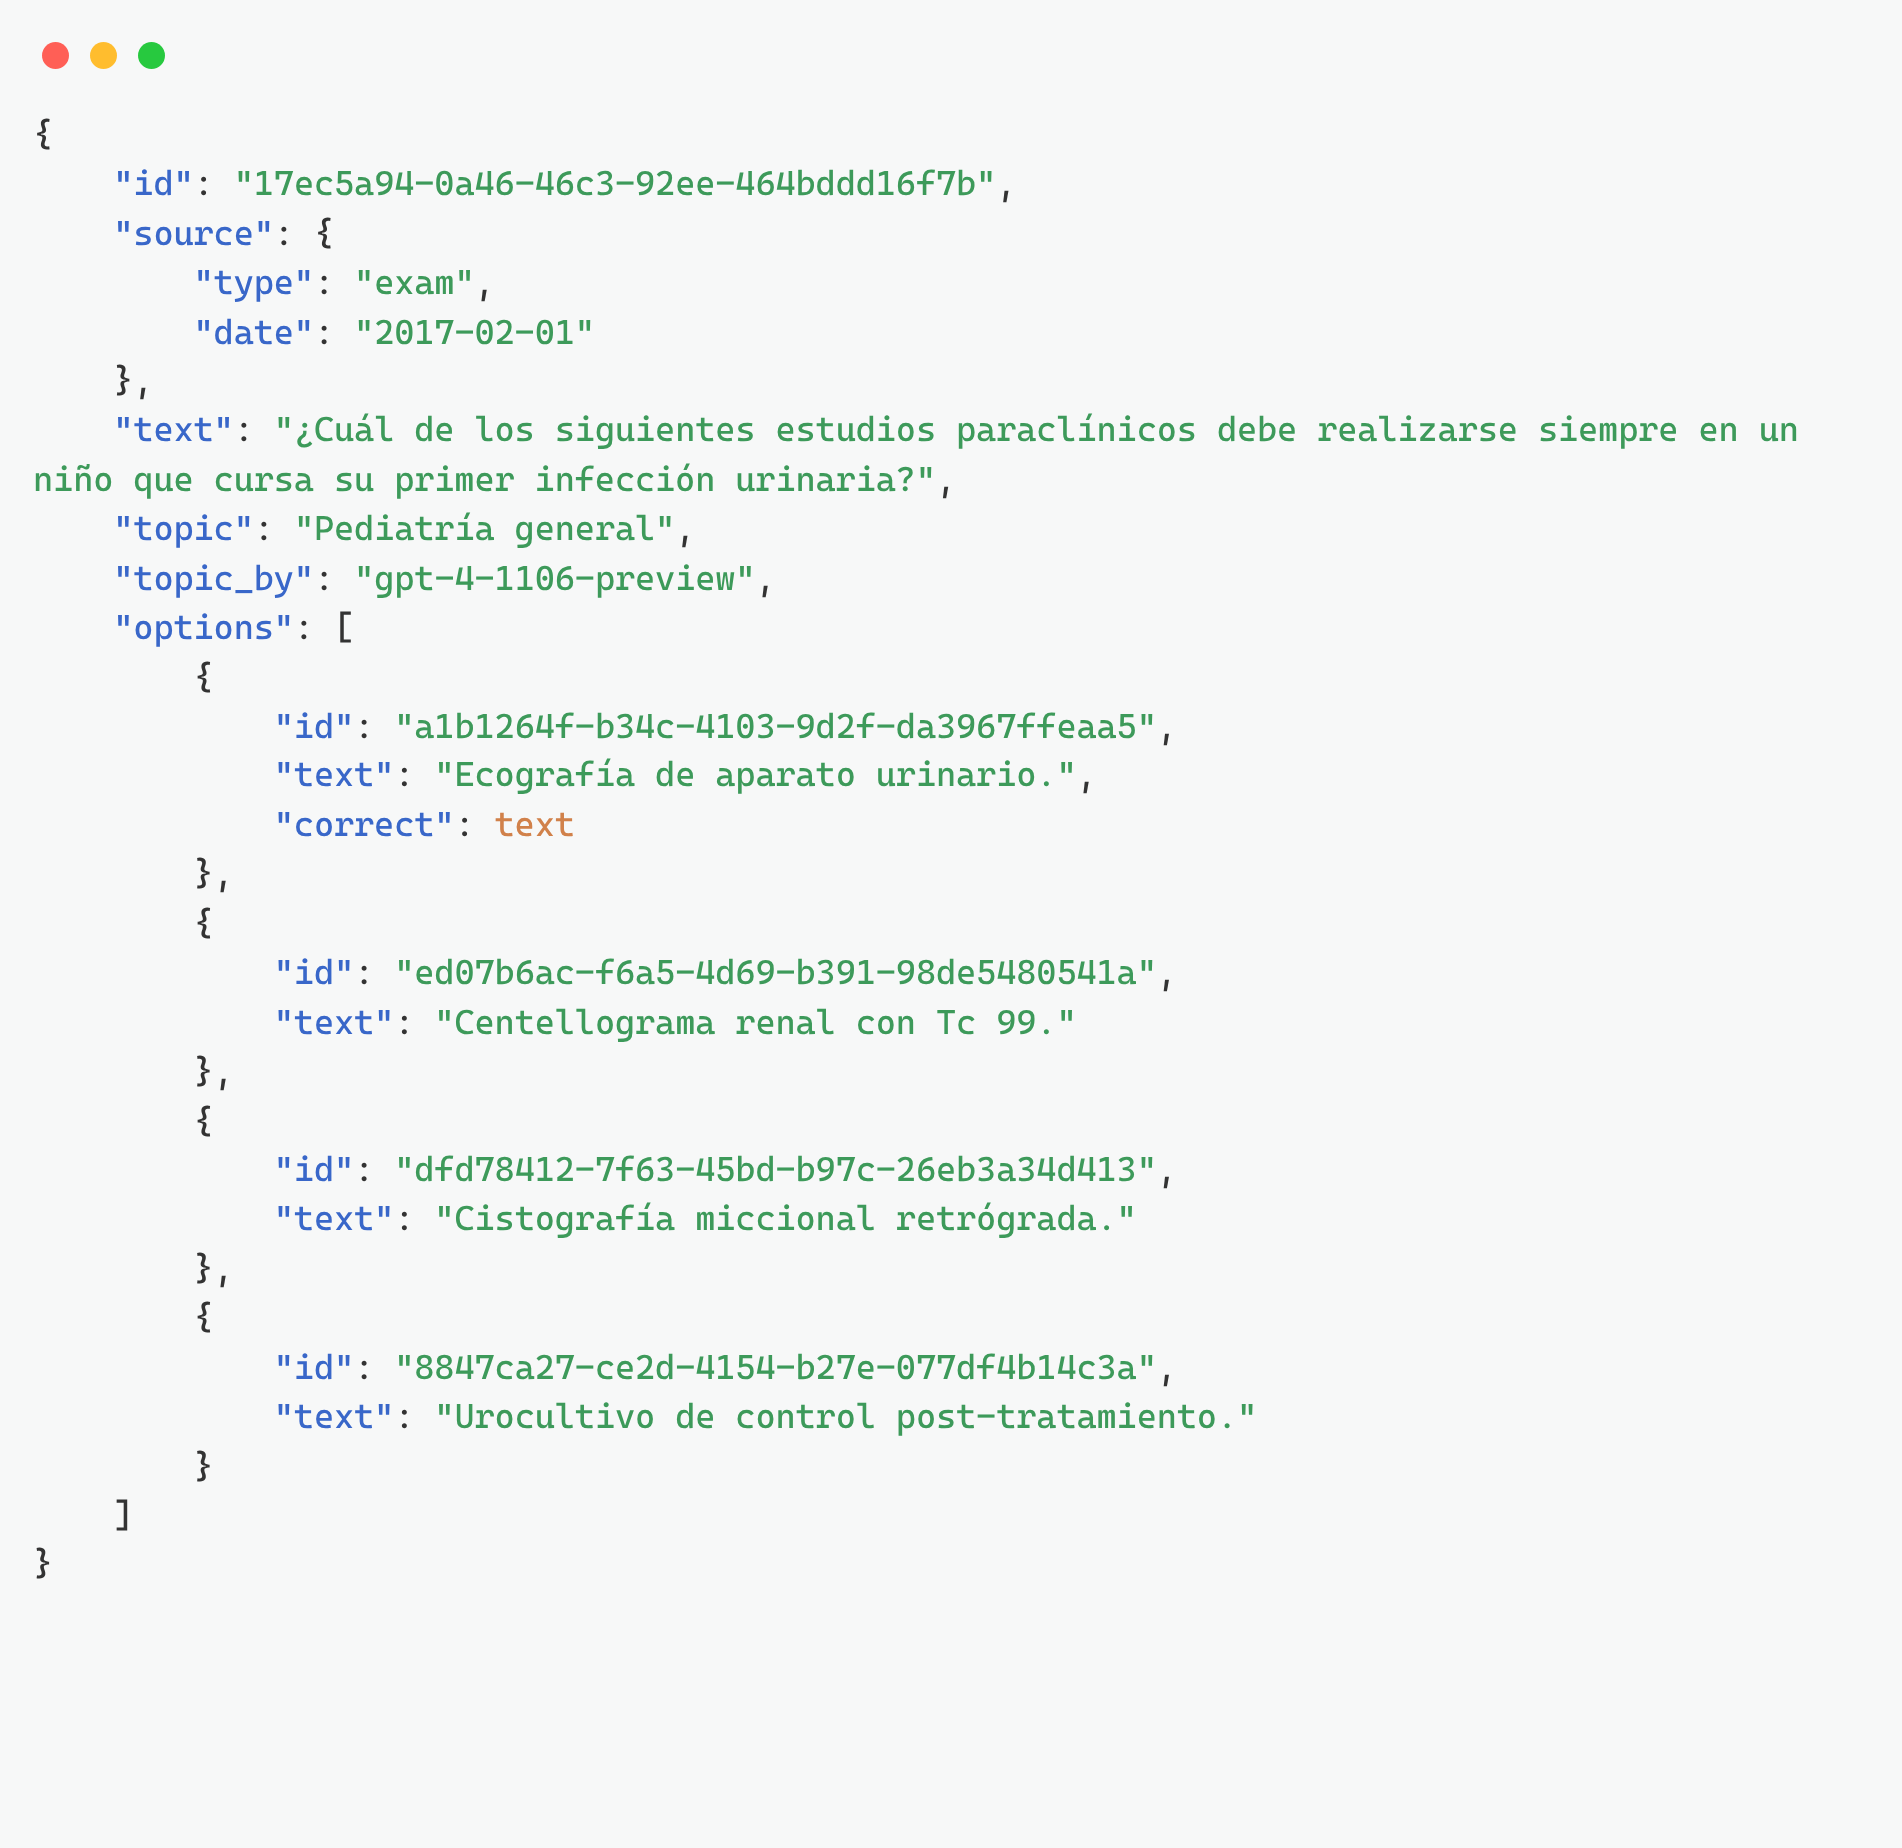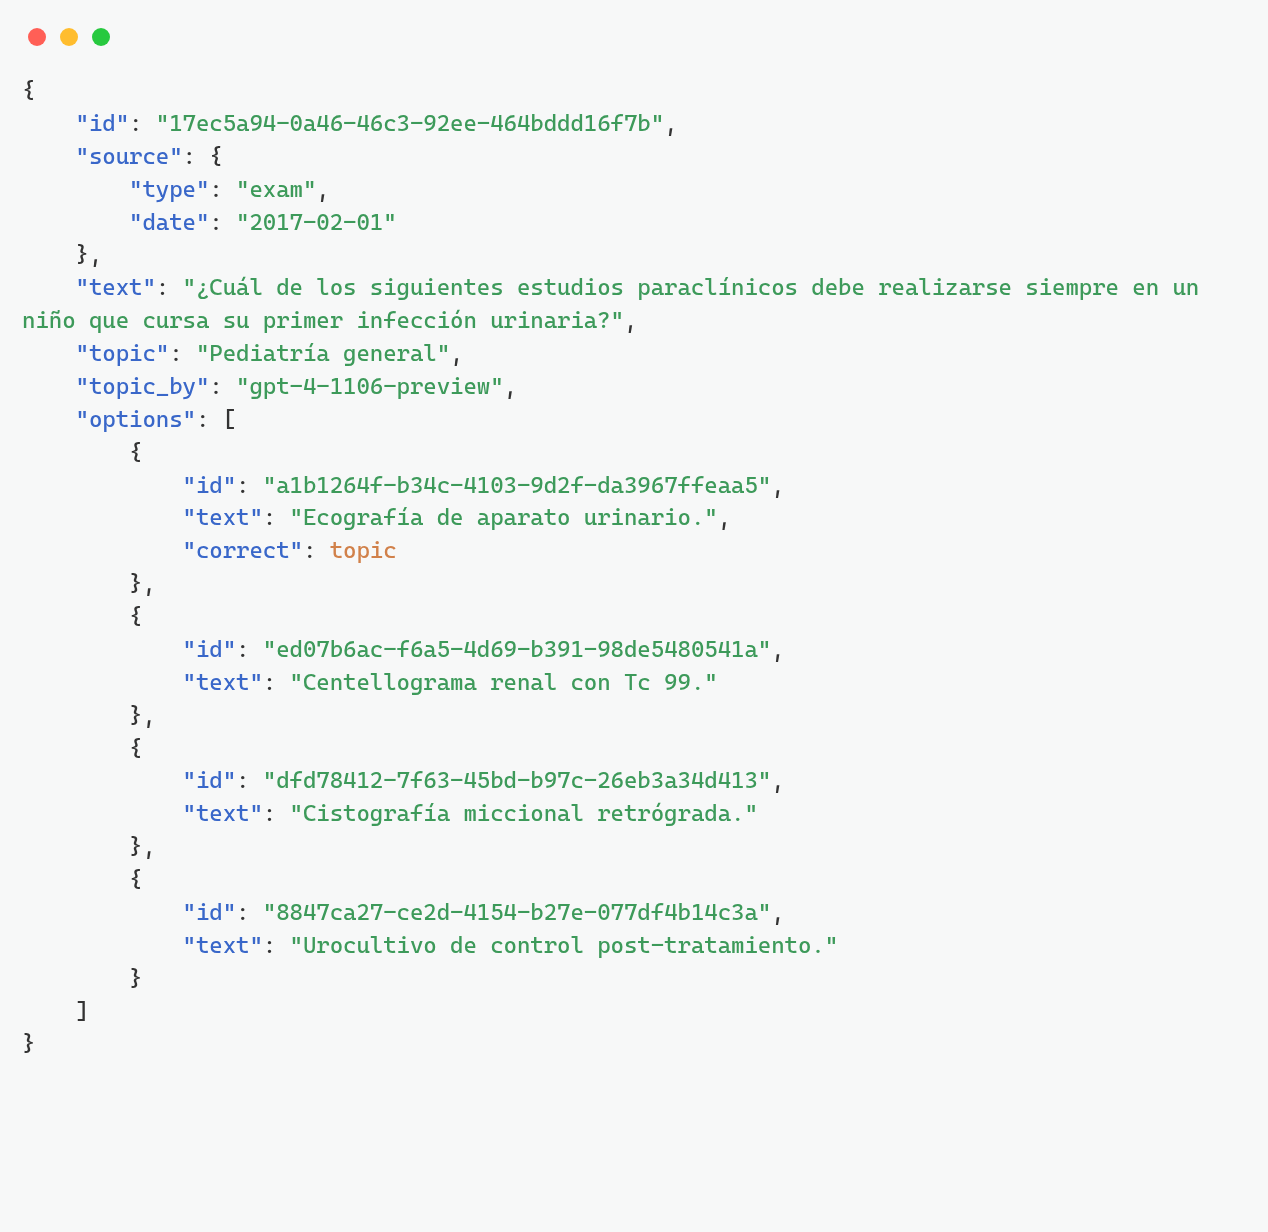--- a/index.html
+++ b/index.html
@@ -57,21 +57,21 @@
         <span class="k">"type"</span><span class="p">:</span> <span class="s">"exam"</span><span class="p">,</span>
         <span class="k">"date"</span><span class="p">:</span> <span class="s">"2017-02-01"</span>
     <span class="p">},</span>
     <span class="k">"text"</span><span class="p">:</span> <span class="s">"¿Cuál de los siguientes estudios paraclínicos debe realizarse siempre en un niño que cursa su primer infección urinaria?"</span><span class="p">,</span>
     <span class="k">"topic"</span><span class="p">:</span> <span class="s">"Pediatría general"</span><span class="p">,</span>
     <span class="k">"topic_by"</span><span class="p">:</span> <span class="s">"gpt-4-1106-preview"</span><span class="p">,</span>
     <span class="k">"options"</span><span class="p">:</span> <span class="p">[</span>
         <span class="p">{</span>
             <span class="k">"id"</span><span class="p">:</span> <span class="s">"a1b1264f-b34c-4103-9d2f-da3967ffeaa5"</span><span class="p">,</span>
             <span class="k">"text"</span><span class="p">:</span> <span class="s">"Ecografía de aparato urinario."</span><span class="p">,</span>
-            <span class="k">"correct"</span><span class="p">:</span> <span class="b">topic</span>
+            <span class="k">"correct"</span><span class="p">:</span> <span class="b">text</span>
         <span class="p">},</span>
         <span class="p">{</span>
             <span class="k">"id"</span><span class="p">:</span> <span class="s">"ed07b6ac-f6a5-4d69-b391-98de5480541a"</span><span class="p">,</span>
             <span class="k">"text"</span><span class="p">:</span> <span class="s">"Centellograma renal con Tc 99."</span>
         <span class="p">},</span>
         <span class="p">{</span>
             <span class="k">"id"</span><span class="p">:</span> <span class="s">"dfd78412-7f63-45bd-b97c-26eb3a34d413"</span><span class="p">,</span>
             <span class="k">"text"</span><span class="p">:</span> <span class="s">"Cistografía miccional retrógrada."</span>
         <span class="p">},</span>
         <span class="p">{</span>

